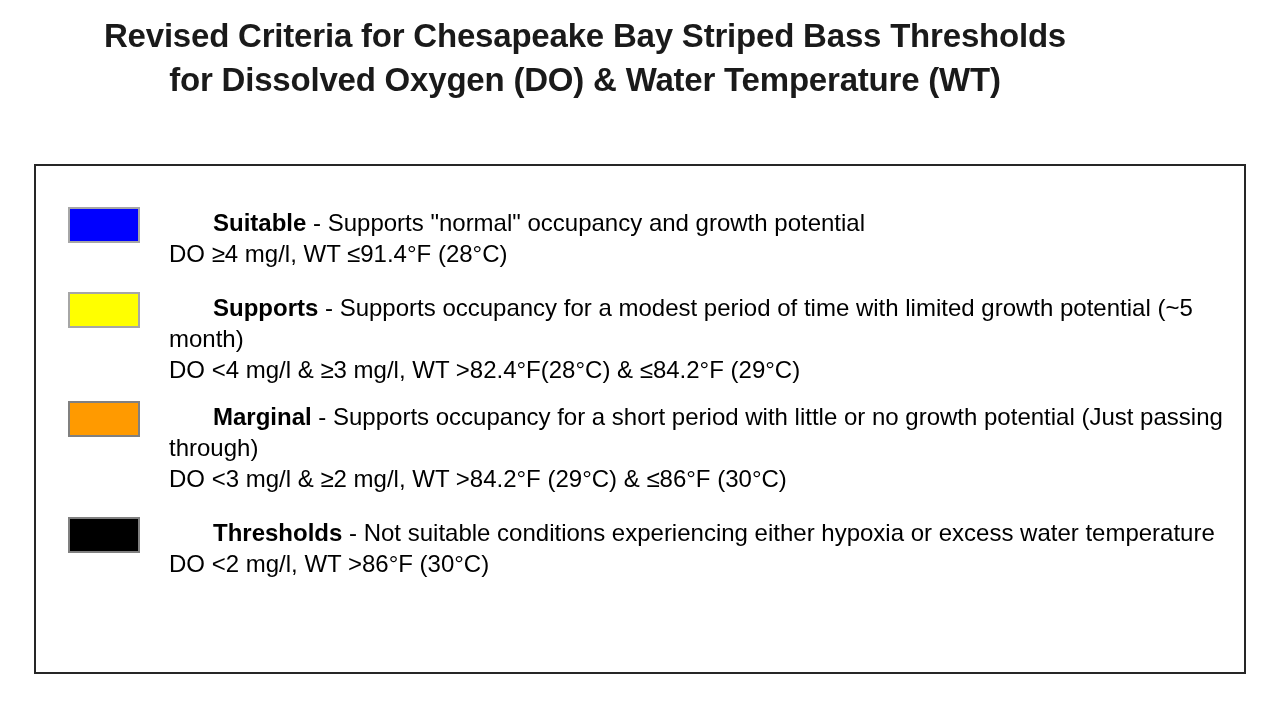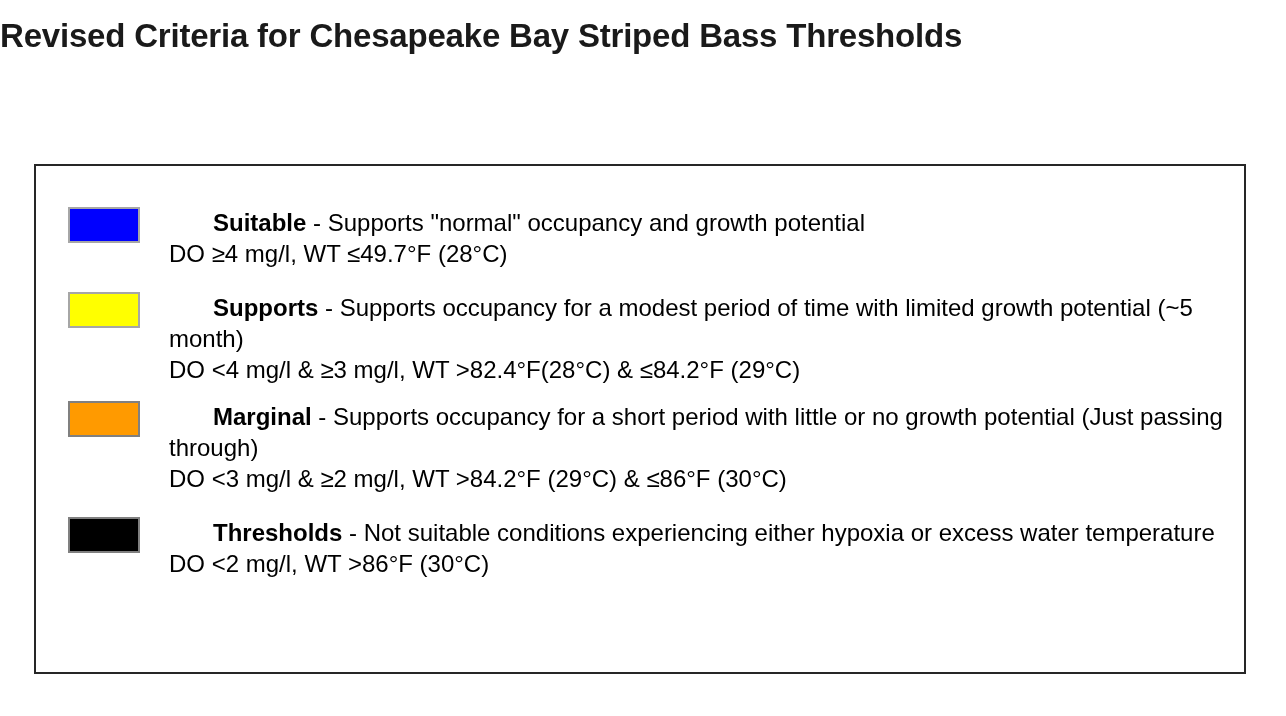--- a/index.html
+++ b/index.html
@@ -16,21 +16,21 @@
     overflow: hidden;
     position: relative;
   }
 
   
   #title-block {
     position: absolute;
     left: 0;
     top: 14px;
     width: 1170px;
-    text-align: left;
+    text-align: center;
   }
   .title-line {
     font-size: 33px;
     line-height: 44px;
     font-weight: bold;
     color: #1a1a1a;
     letter-spacing: -0.2px;
     white-space: nowrap;
   }
 
@@ -89,29 +89,30 @@
 
   .entry-desc-line {
     text-align: left;
   }
 </style>
 </head>
 <body>
 
 <div id="title-block">
   <div class="title-line">Revised Criteria for Chesapeake Bay Striped Bass Thresholds</div>
+  <div class="title-line">for Dissolved Oxygen (DO) &amp; Water Temperature (WT)</div>
 </div>
 
 <div id="legend-box">
   <div id="legend-list">
       <div class="legend-entry" style="top: 41px;">
         <div class="swatch" style="background: rgb(0, 0, 255); border-color: rgb(166, 166, 166);"></div>
         <div class="entry-text">
           <span class="entry-desc-line"><span class="term">Suitable</span><span> - </span><span>Supports "normal" occupancy and growth potential</span></span>
-          <span class="entry-values">DO ≥4 mg/l, WT ≤49.7°F (28°C)</span>
+          <span class="entry-values">DO ≥4 mg/l, WT ≤91.4°F (28°C)</span>
         </div>
       </div>
       <div class="legend-entry" style="top: 126px;">
         <div class="swatch" style="background: rgb(255, 255, 0); border-color: rgb(166, 166, 166);"></div>
         <div class="entry-text">
           <span class="entry-desc-line"><span class="term">Supports</span><span> - </span><span>Supports occupancy for a modest period of time with limited growth potential (~5 month)</span></span>
           <span class="entry-values">DO &lt;4 mg/l &amp; ≥3 mg/l, WT &gt;82.4°F(28°C) &amp; ≤84.2°F (29°C)</span>
         </div>
       </div>
       <div class="legend-entry" style="top: 235px;">

